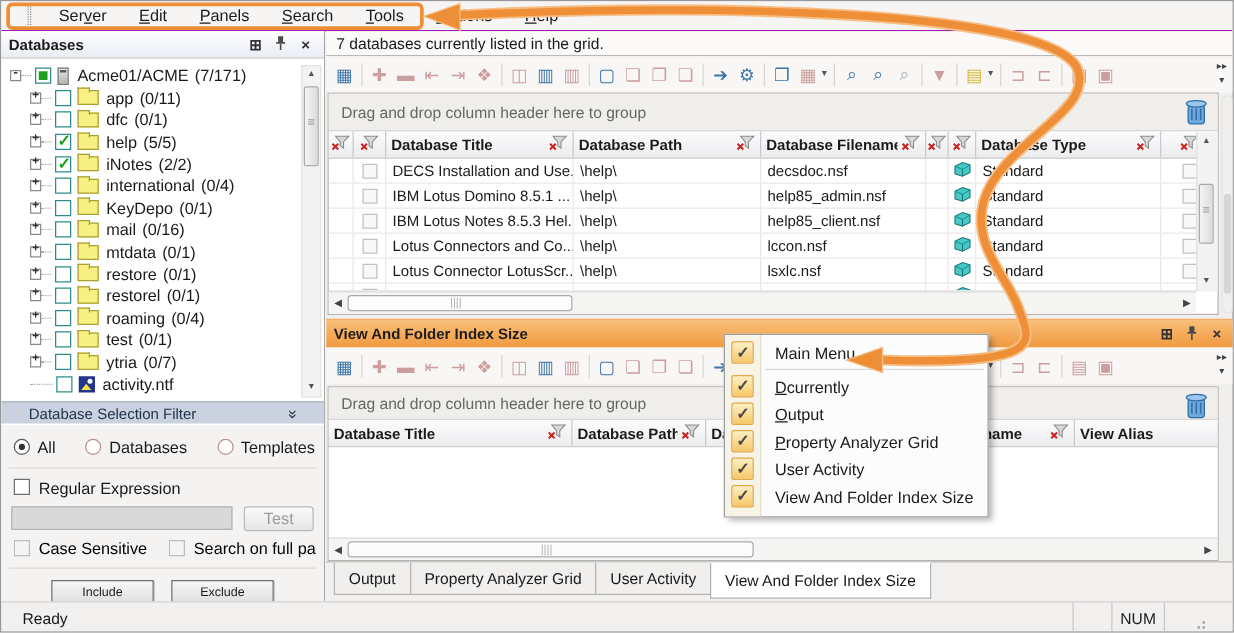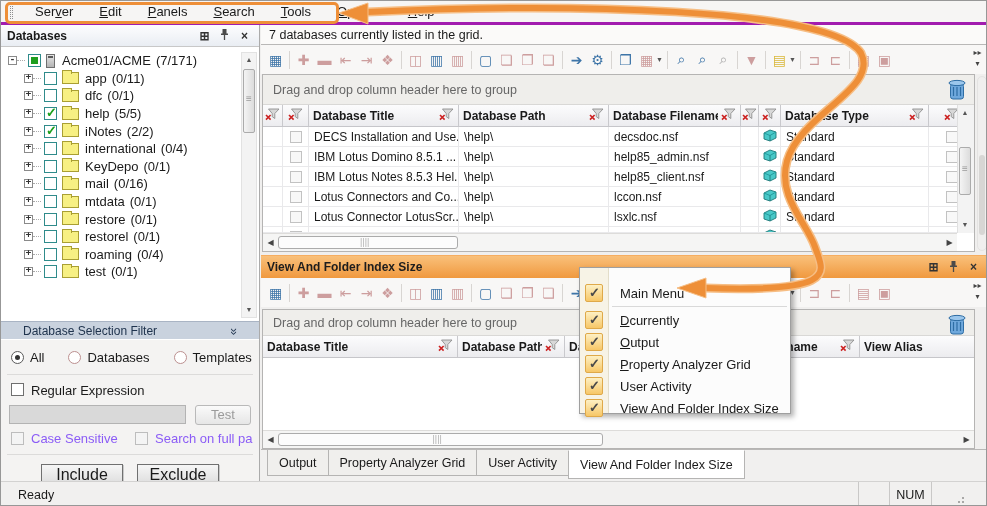--- a/index.html
+++ b/index.html
@@ -2,21 +2,21 @@
 <html><head>
 <meta charset="utf-8">
 <style>
   *{box-sizing:border-box;margin:0;padding:0}
   body{background:#d8d8d8;font-family:"Liberation Sans",sans-serif}
   .win{position:relative;width:987px;height:506px;background:#F0EFEE;border:1px solid #979797;
        font-size:12px;color:#1a1a1a;overflow:hidden}
 
   
   .menubar{position:absolute;left:0;top:0;width:100%;height:24px;background:#F6F5F4;
-           border-bottom:3px solid #a21caf;display:flex;align-items:center;padding-left:8px}
+           border-bottom:1px solid #a21caf;display:flex;align-items:center;padding-left:20px}
   .mgrip{width:3px;height:15px;border-left:1px dotted #8f8f8f;border-right:1px dotted #8f8f8f;margin:0 9px 0 1px}
   .mitem{padding:3px 13px;font-size:13px;white-space:nowrap}
   .mitem .key{text-decoration:underline}
   .hl-rect{position:absolute;left:4px;top:1px;width:334px;height:22px;border:3px solid #EE8F38;
            border-radius:5px;z-index:40;pointer-events:none}
 
   
   .lpanel{position:absolute;left:0;top:24px;width:259px;height:456px;background:#F3F2F1;border-right:1px solid #ABABAB}
   .lp-head{height:22px;background:linear-gradient(#FDFDFE,#E9EDF3);border-bottom:1px solid #C8C8C8;
            display:flex;align-items:center;padding:0 6px;font-weight:bold}
@@ -57,25 +57,25 @@
   .rad.sel::before{content:"";position:absolute;left:3px;top:3px;width:5px;height:5px;border-radius:50%;background:#333}
   .ritem{display:flex;align-items:center;margin-right:24px;font-size:13px}
   .sepline{height:1px;background:#DCDBDA;margin:0 6px}
   .chkrow{display:flex;align-items:flex-start;margin:8px 0 7px 10px;font-size:13px}
   .wcb{width:13px;height:13px;border:1px solid #6f6f6f;background:#fff;margin-right:7px;flex:0 0 auto}
   .wcb.dis{border-color:#BDBDBD;background:#F4F4F4}
   .inprow{display:flex;margin:7px 8px 6px 8px;gap:9px}
   .txt{flex:1;height:19px;background:#D9D9D9;border:1px solid #B3B3B3}
   .btn-test{width:56px;height:20px;border:1px solid #B9B9B9;border-radius:3px;background:linear-gradient(#FAFAFA,#E6E6E6);
             color:#9b9b9b;text-align:center;line-height:18px;font-size:13px}
-  .disrow{display:flex;margin:6px 0 8px 10px;color:#8b5cf6}
+  .disrow{display:flex;margin:6px 0 8px 10px;color:#000000}
   .disitem{display:flex;align-items:center;width:128px;font-size:13px;white-space:nowrap;overflow:hidden}
   .btnrow{display:flex;justify-content:center;gap:14px;margin-top:9px}
   .pbtn{width:82px;height:22px;border:1px solid #707070;background:linear-gradient(#F6F6F6,#DCDCDC);
-        text-align:center;line-height:20px;font-size:16px;box-shadow:1px 1px 0 #c9c9c9}
+        text-align:center;line-height:20px;font-size:10px;box-shadow:1px 1px 0 #c9c9c9}
 
   
   .rhead{position:absolute;left:260px;top:24px;width:727px;height:20px;background:#FBFAF9;
          border-bottom:1px solid #B9B8B7;font-weight:normal;display:flex;align-items:center;padding-left:8px;font-size:12.5px}
   .toolbar{position:absolute;left:260px;width:727px;height:29px;background:#F8F7F6;display:flex;align-items:center;padding-left:4px}
   .tb1{top:44px}.tb2{top:277px}
   .tbtn{width:21px;height:21px;display:flex;align-items:center;justify-content:center;font-size:14px;flex:0 0 auto}
   .c-blue{color:#3E75A8}.c-pink{color:#CD9E9E}.c-gray{color:#ADADAD}.c-yellow{color:#D9B83C}
   .tsep{width:1px;height:18px;background:#D8D5D2;margin:0 3px;flex:0 0 auto}
   .tdrop{font-size:7px;color:#555;margin:0 1px 0 -1px}
@@ -124,21 +124,21 @@
   .rgrip{position:relative;width:16px;align-self:flex-end;height:16px}
   .rgrip i{position:absolute;width:2px;height:2px;background:#A9A8A7;box-shadow:-4px 0 #A9A8A7,0 -4px #A9A8A7}
   .rgrip i{right:4px;bottom:4px}
 
   
   .bph{position:absolute;left:260px;top:254px;width:727px;height:23px;background:linear-gradient(#F9C07A,#F0993F);
        border-top:1px solid #F6AD60;display:flex;align-items:center;padding:0 6px;font-weight:bold;color:#1d1d1d}
 
   
   .cmenu{position:absolute;left:578px;top:266px;width:212px;height:147px;background:#FCFCFC;border:1px solid #9f9f9f;
-         box-shadow:3px 3px 5px rgba(0,0,0,.3);z-index:50;padding-top:14px}
+         box-shadow:3px 3px 5px rgba(0,0,0,.3);z-index:50;padding-top:3px}
   .cm-gutter{position:absolute;left:0;top:0;bottom:0;width:29px;background:#F7F3E6;border-right:1px solid #E3DDC9}
   .cm-item{position:relative;height:22px;display:flex;align-items:center;padding-left:40px;font-size:13px;white-space:nowrap}
   .cm-check{position:absolute;left:5px;top:2px;width:18px;height:18px;border:1px solid #DFA949;border-radius:2px;
             background:linear-gradient(#FDF0C4,#F7C767)}
   .cm-check::before{content:"✓";position:absolute;left:3px;top:0px;font-size:13px;font-weight:bold;color:#4a4a4a}
   .cm-sep{height:1px;background:#D9D9D9;margin:2px 3px 2px 32px}
   .cm-item .key{text-decoration:underline}
 
   .overlay{position:absolute;left:0;top:0;width:987px;height:506px;z-index:60;pointer-events:none}
 </style>
@@ -269,20 +269,34 @@
         <span class="tlabel">roaming</span>
         <span>(0/4)</span>
       </div>
       <div class="trow child">
         <span class="exp plus"></span>
           <span class="dots"></span>
         <span class="cb"></span>
         <span class="ficon"></span>
         <span class="tlabel">test</span>
         <span>(0/1)</span>
+      </div>
+      <div class="trow child">
+        <span class="exp plus"></span>
+          <span class="dots"></span>
+        <span class="cb"></span>
+        <span class="ficon"></span>
+        <span class="tlabel">ytria</span>
+        <span>(0/7)</span>
+      </div>
+      <div class="trow child">
+        <span class="dots wide"></span>
+        <span class="cb"></span>
+        <span class="aicon"></span>
+        <span class="tlabel">activity.ntf</span>
       </div>
     </div>
     <div class="tree-sb">
       <span class="sb-ar" style="top:0">▲</span>
       <span class="sb-th" style="top:16px;height:64px"></span>
       <span class="sb-ar" style="bottom:0">▼</span>
     </div>
 
     <div class="fhead">
       <span>Database Selection Filter</span>

